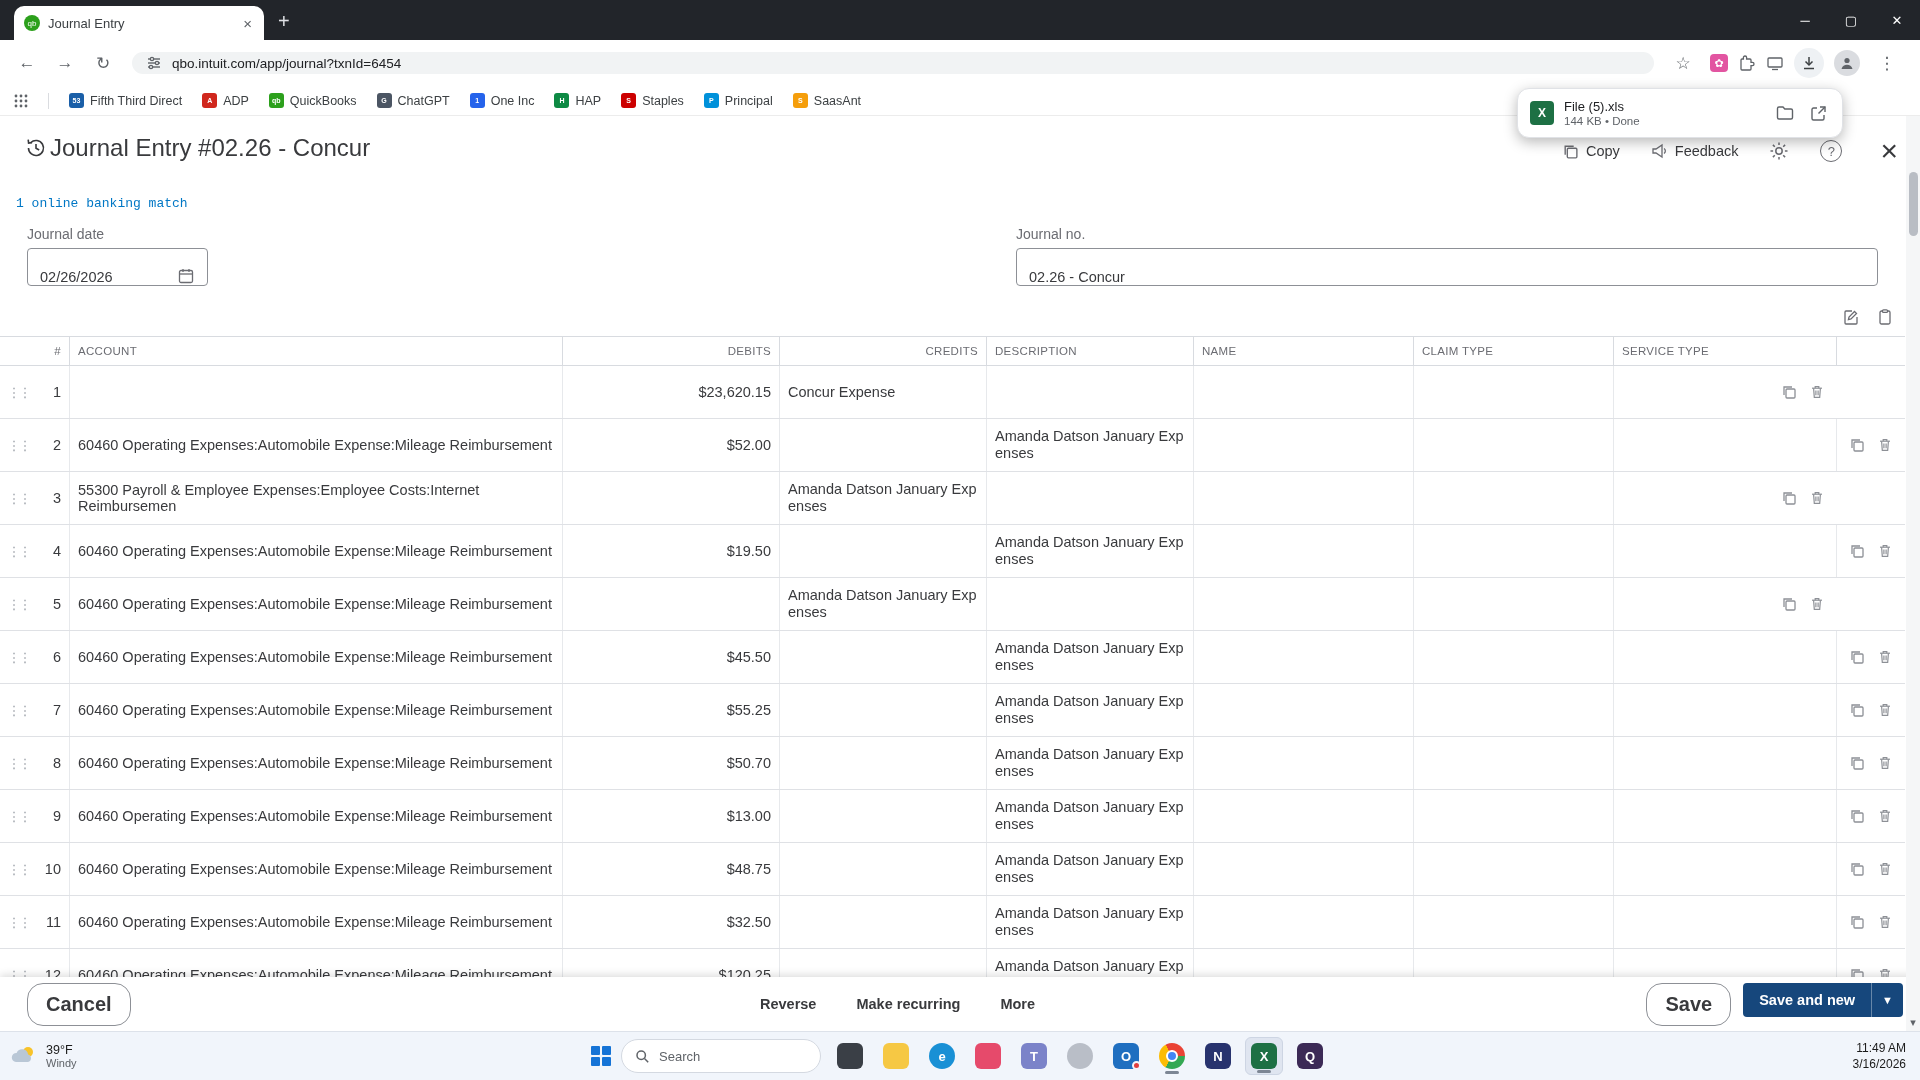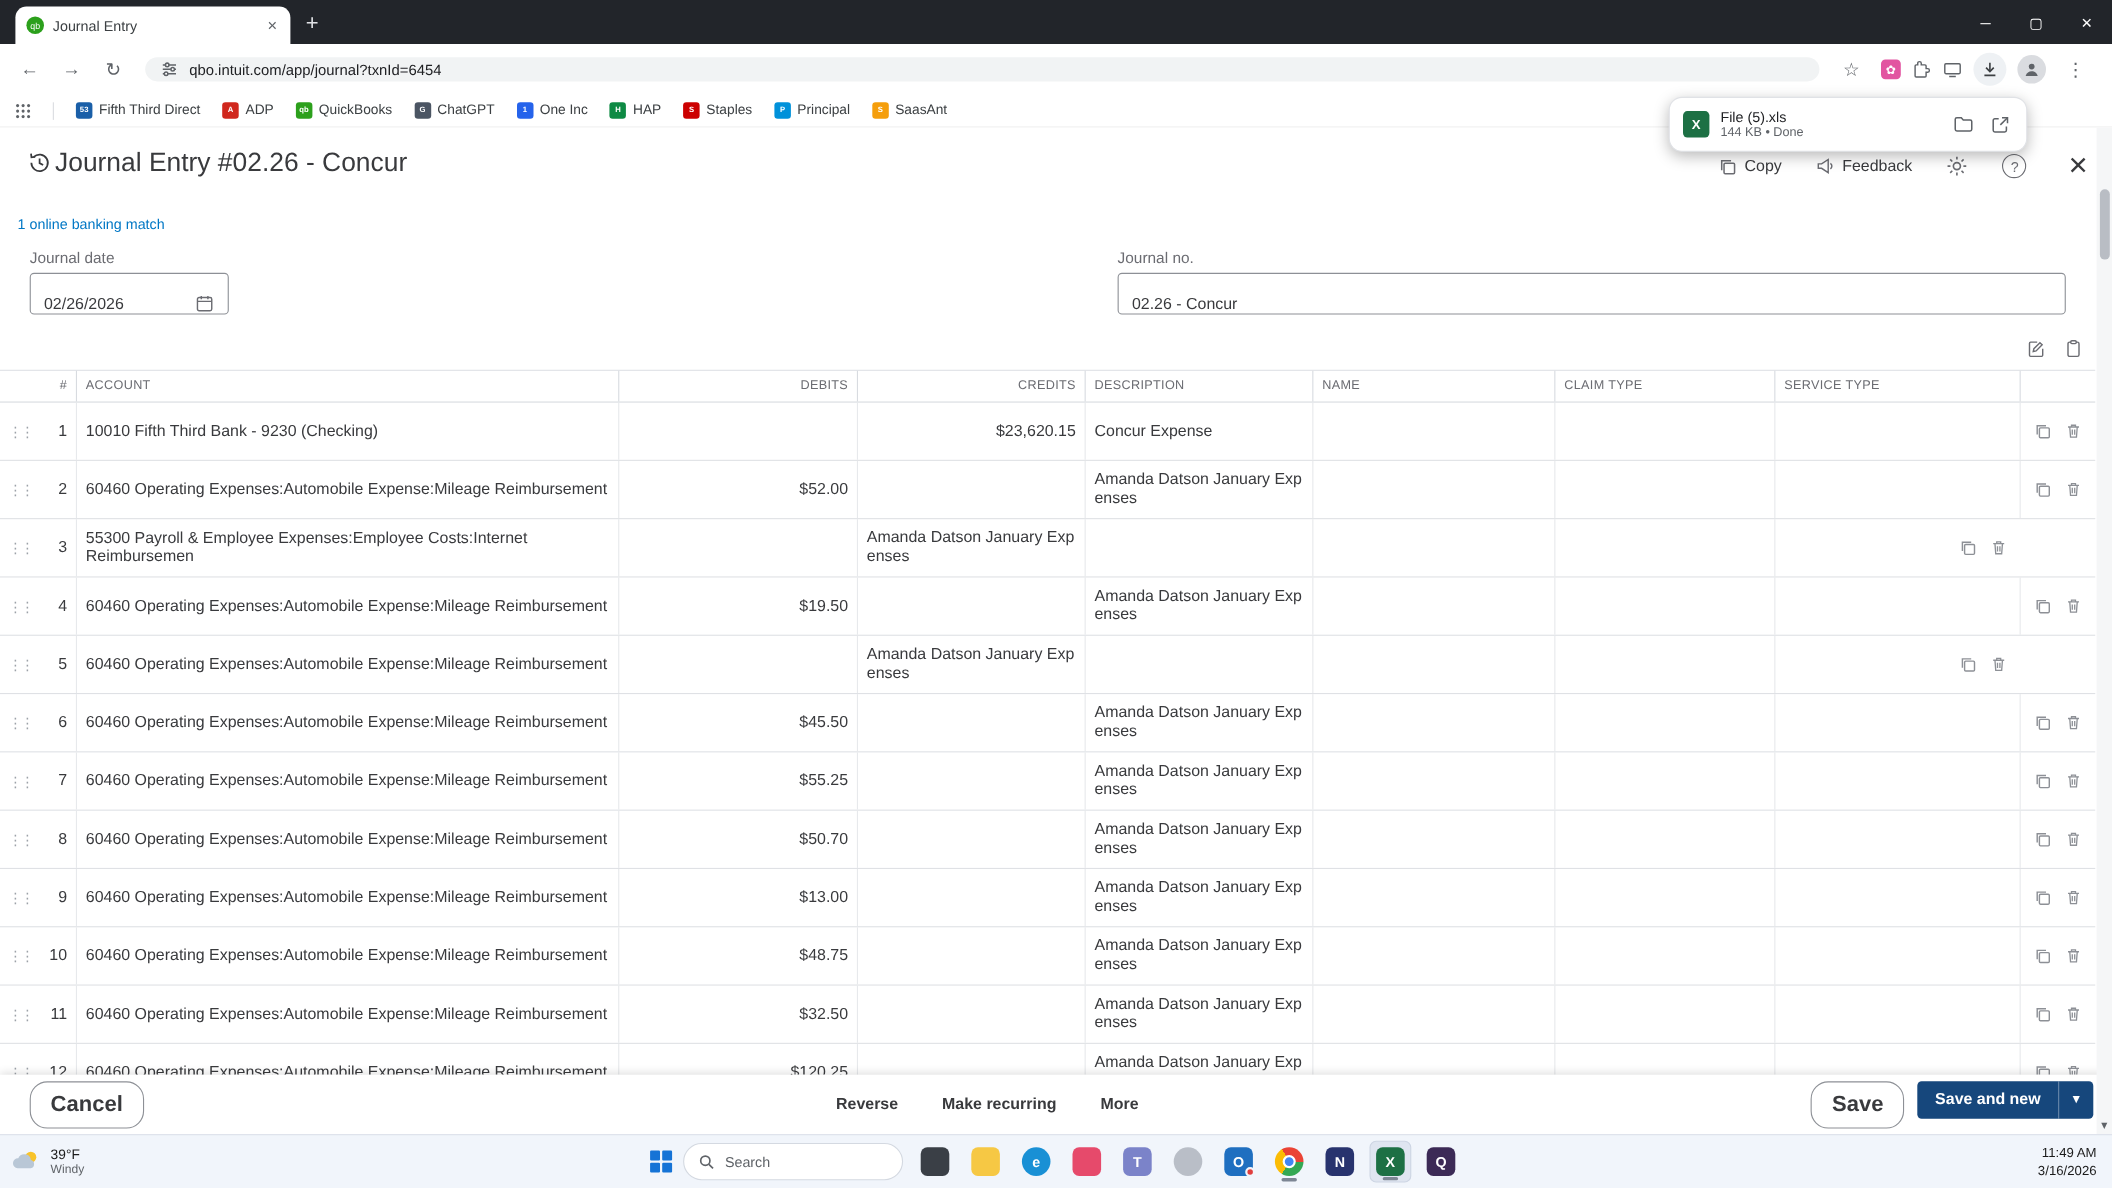--- a/index.html
+++ b/index.html
@@ -19,42 +19,42 @@
   .toolbar { height:46px; background:#fff; display:flex; align-items:center; padding:0 10px; gap:4px; flex:none; }
   .nav-ico { width:34px; height:34px; border-radius:50%; display:flex; align-items:center; justify-content:center; font-size:17px; color:#5f6368; flex:none; }
   .omnibox { flex:1; height:22px; background:#f1f3f4; border-radius:17px; display:flex; align-items:center; padding:0 14px; gap:10px; margin:0 8px; min-width:0; }
   .url-text { font-size:13.5px; color:#202124; white-space:nowrap; overflow:hidden; }
   .tb-right { display:flex; align-items:center; gap:10px; padding-right:6px; }
   .ext-pink { width:18px; height:18px; border-radius:4px; background:#e255a1; color:#fff; font-size:11px; display:flex; align-items:center; justify-content:center; }
   .avatar { width:26px; height:26px; border-radius:50%; background:#dadce0; display:flex; align-items:center; justify-content:center; }
   .dl-wrap { width:30px; height:30px; border-radius:50%; background:#eef1f4; display:flex; align-items:center; justify-content:center; }
 
   .bookmarks { height:30px; background:#fff; border-bottom:1px solid #ececec; display:flex; align-items:center; gap:20px; padding:0 14px; font-size:12.5px; color:#3c4043; flex:none; }
-  .bm-item { display:flex; align-items:flex-start; gap:6px; white-space:nowrap; }
+  .bm-item { display:flex; align-items:center; gap:6px; white-space:nowrap; }
   .bm-ico { width:15px; height:15px; border-radius:3px; color:#fff; font-size:7px; font-weight:bold; display:flex; align-items:center; justify-content:center; flex:none; }
   .bm-sep { width:1px; height:16px; background:#dadce0; }
 
   
   .dl-popup { position:absolute; top:88px; right:77px; width:326px; height:50px; background:#fff; border:1px solid #e0e2e6; border-radius:12px; box-shadow:0 4px 14px rgba(0,0,0,.28); display:flex; align-items:center; padding:0 14px 0 12px; gap:10px; z-index:60; }
   .xls-ico { width:24px; height:24px; border-radius:4px; background:#1d7044; color:#fff; font-size:12px; font-weight:bold; display:flex; align-items:center; justify-content:center; flex:none; }
   .dl-text { flex:1; min-width:0; }
   .dl-name { font-size:13px; color:#202124; }
   .dl-meta { font-size:11.5px; color:#5f6368; margin-top:1px; }
   .dl-actions { display:flex; gap:14px; align-items:center; }
 
   
   .content { position:relative; flex:1; background:#fff; overflow:hidden; }
   .hist-ico { position:absolute; left:24px; top:20px; }
   .page-title { position:absolute; left:50px; top:16px; font-size:24px; color:var(--text-dark,#393a3d); line-height:32px; font-weight:400; }
   .hdr-actions { position:absolute; right:22px; top:20px; display:flex; align-items:center; gap:30px; color:var(--text-gray,#6b6c72); }
   .hdr-item { display:flex; align-items:center; gap:7px; font-size:14.5px; color:var(--text-dark,#393a3d); }
   .help-circle { width:22px; height:22px; border:1.5px solid #6b6c72; border-radius:50%; display:flex; align-items:center; justify-content:center; font-size:13px; color:#6b6c72; }
   .big-x { font-size:30px; color:#393a3d; line-height:1; margin-left:8px; }
 
-  .bank-link { position:absolute; left:16px; top:80px; font-size:13px; color:var(--link-blue,#0077c5); }
+  .bank-link { position:absolute; left:16px; top:80px; font-size:13px; color:var(--link-blue,#0077c5);font-family:Liberation Mono, monospace; }
 
   .fld-label { position:absolute; top:110px; font-size:14px; color:var(--text-gray,#6b6c72); }
   .fld { position:absolute; top:132px; height:38px; border:1px solid #8d9096; border-radius:4px; background:#fff; display:flex; align-items:flex-end; padding:0 12px; font-size:14.5px; color:var(--text-dark,#393a3d); }
   .fld-date { left:27px; width:181px; }
   .fld-no { left:1016px; width:862px; }
   .lbl-date { left:27px; } .lbl-no { left:1016px; }
   .fld-date .cal { margin-left:auto; }
 
   .grid-icons { position:absolute; top:192px; right:26px; display:flex; gap:16px; }
 
@@ -333,21 +333,20 @@
         <div>DESCRIPTION</div>
         <div>NAME</div>
         <div>CLAIM TYPE</div>
         <div>SERVICE TYPE</div>
         <div style="border-right:none"></div>
       </div>
       <div id="rows-mount">
           <div class="trow">
     <div class="cell drag">⋮⋮</div>
     <div class="cell num">1</div>
-    <div class="cell">10010 Fifth Third Bank - 9230 (Checking)</div>
     <div class="cell ra"></div>
     <div class="cell ra">$23,620.15</div>
     <div class="cell desc">
               <span>Concur Expense</span>
             </div>
     <div class="cell"></div>
     <div class="cell"></div>
     <div class="cell"></div>
     <div class="cell actions">
       <span class="icon-btn">

